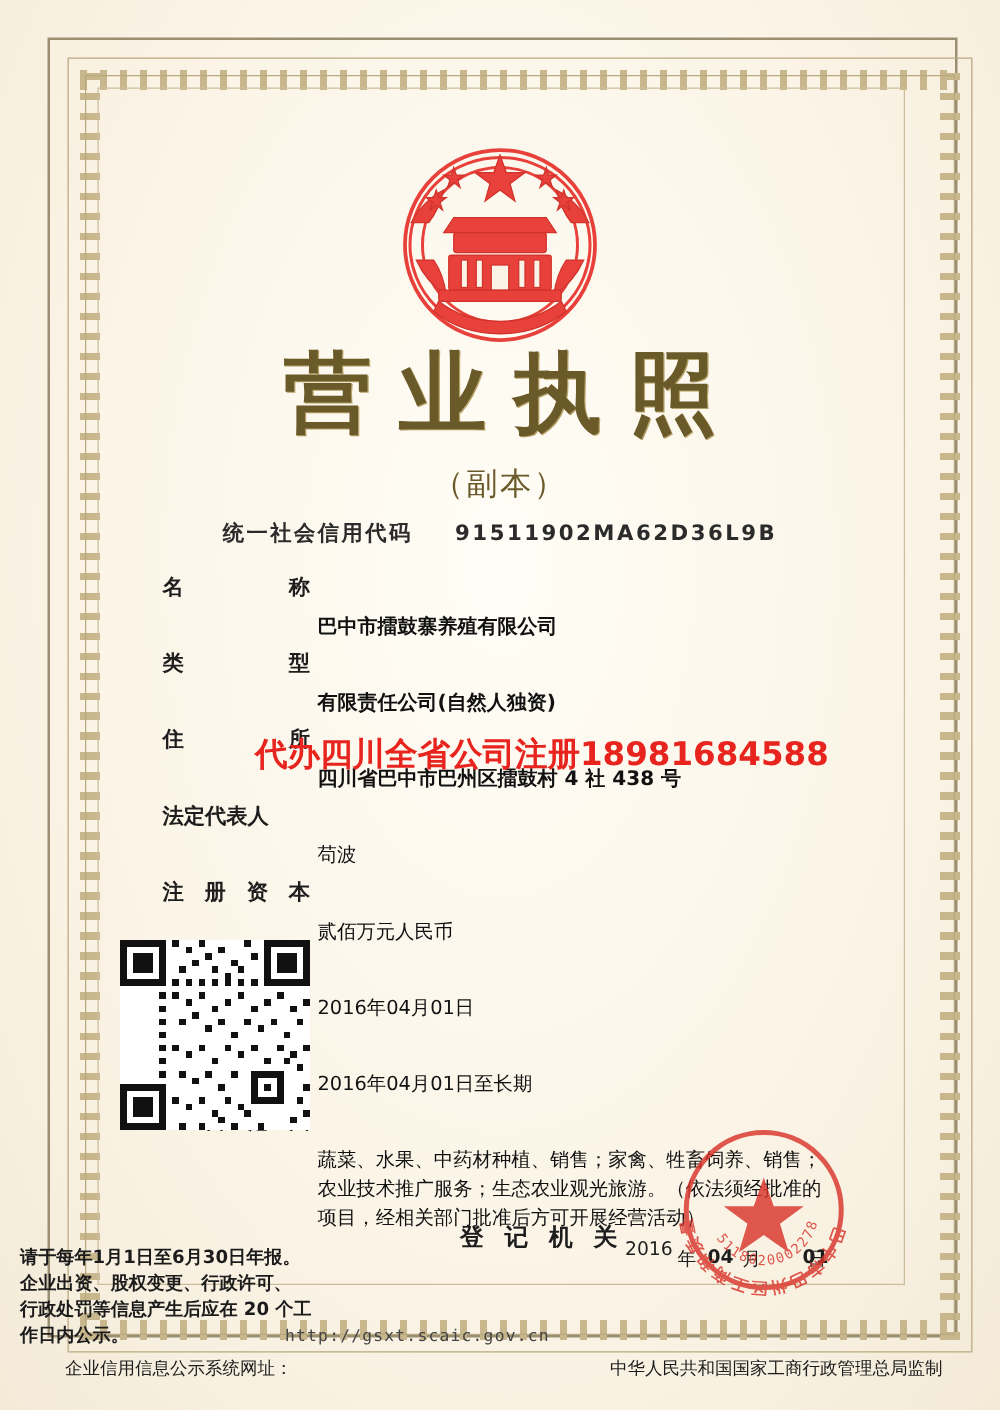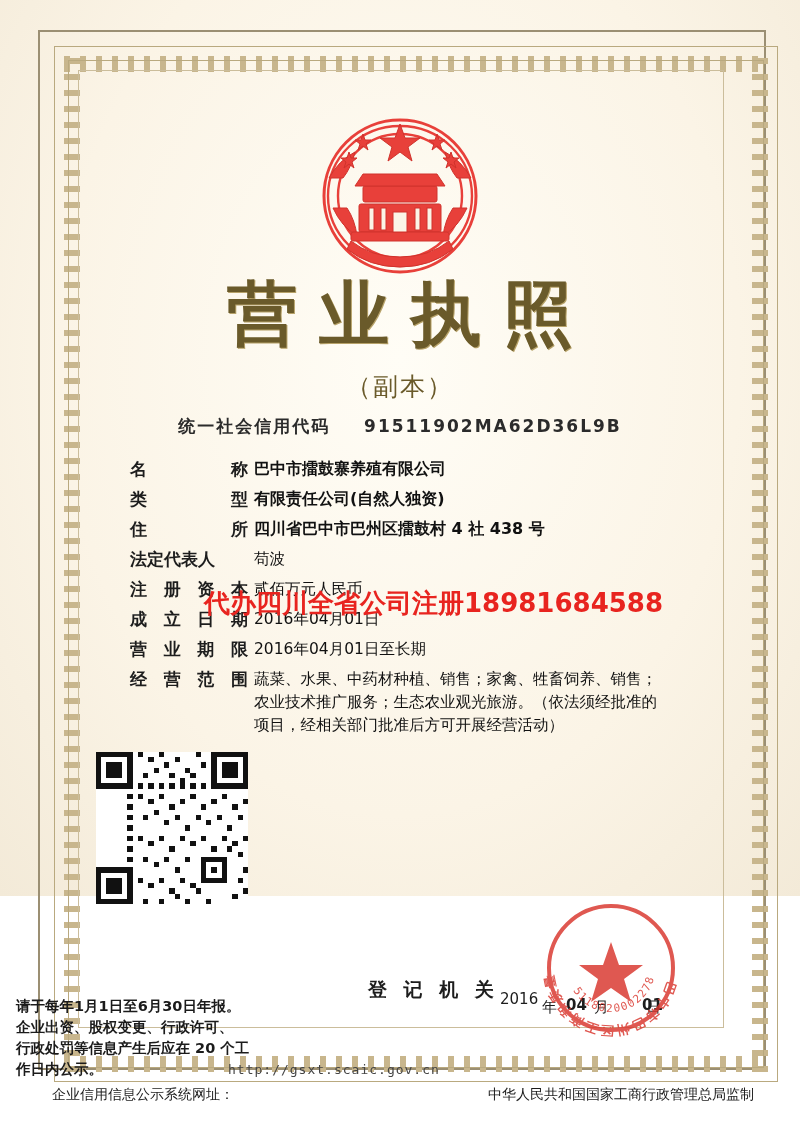--- a/index.html
+++ b/index.html
@@ -9,21 +9,21 @@
   body {
     width: 800px;
     height: 1128px;
     background: #ffffff;
     font-family: "Liberation Sans", sans-serif;
     overflow: hidden;
   }
   .page {
     position: relative;
     width: 800px;
-    height: 896px;
+    height: 1128px;
     background: #e5e5e5;
   }
   
   .paper {
     position: absolute;
     left: 0; top: 0; right: 0; bottom: 0;
     background:
       radial-gradient(ellipse at 50% 40%, #fffdf6 0%, #fbf4e6 60%, #f3ead8 100%);
   }
   
@@ -135,20 +135,21 @@
     justify-content: space-between;
   }
   .row-label span { display: inline-block; }
   .row-value {
     flex: 1;
     font-family: "DejaVu Sans", "Liberation Sans", sans-serif;
     font-size: 15.5px;
     color: #111111;
     line-height: 22px;
     padding-left: 6px;
+    margin-top: 32px;
   }
   .row-value.big { font-size: 16px; font-weight: bold; }
   .scope {
     line-height: 23px;
     font-size: 15.5px;
   }
 
   
   .ad-watermark {
     position: absolute;

